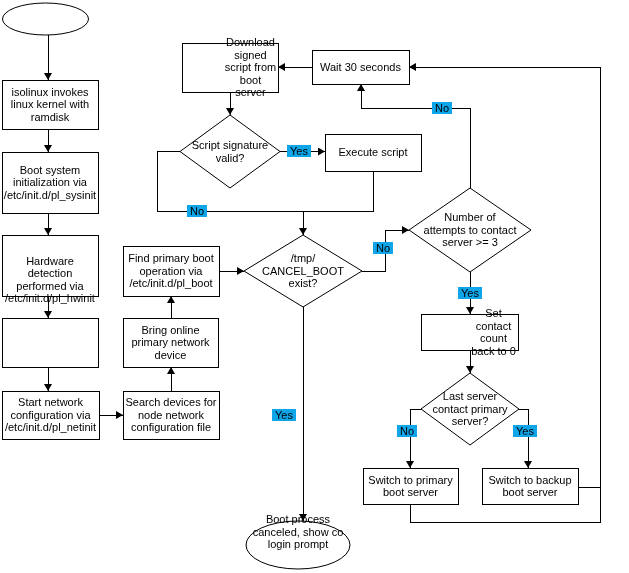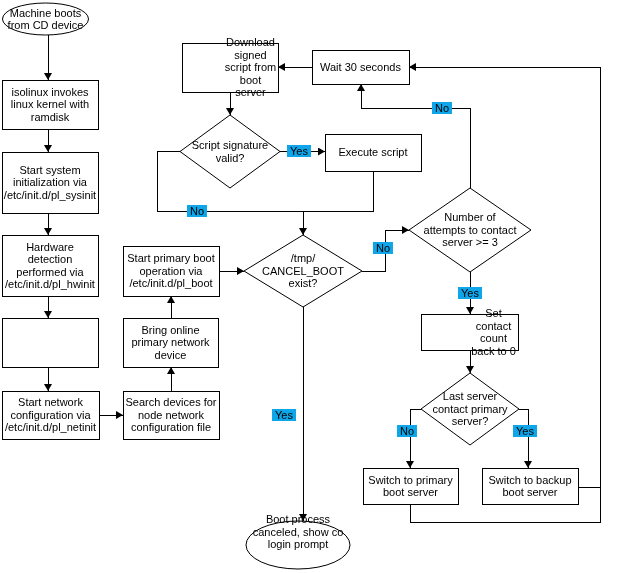--- a/index.html
+++ b/index.html
@@ -67,42 +67,40 @@
       <polygon class="shape diag" points="303,235 362,271 303,307 244,271"></polygon>
       <polygon class="shape diag" points="470,188 531,230 470,272 409,230"></polygon>
       <rect class="shape" x="421" y="314" width="97" height="36"></rect>
       <polygon class="shape diag" points="470,373 519,409 470,445 421,409"></polygon>
       <rect class="shape" x="363" y="468" width="95" height="36"></rect>
       <rect class="shape" x="482" y="468" width="96" height="36"></rect>
       <ellipse class="shape diag" cx="298" cy="545" rx="52" ry="24"></ellipse>
     </g>
   </svg>
 
-  <div class="lbl" style="left:3px;top:3px;width:85px;height:32px;">Machine boots
-from CD device</div>
   <div class="lbl" style="left:2px;top:80px;width:96px;height:49px;">isolinux invokes
 linux kernel with
 ramdisk</div>
-  <div class="lbl" style="left:2px;top:152px;width:96px;height:61px;">Start system
+  <div class="lbl" style="left:2px;top:152px;width:96px;height:61px;">Boot system
 initialization via
 /etc/init.d/pl_sysinit</div>
-  <div class="lbl" style="left:2px;top:235px;width:96px;height:61px;">Hardware
+  <div class="lbl" style="left:2px;top:249px;width:96px;height:61px;">Hardware
 detection
 performed via
 /etc/init.d/pl_hwinit</div>
   <div class="lbl" style="left:2px;top:391px;width:97px;height:48px;">Start network
 configuration via
 /etc/init.d/pl_netinit</div>
   <div class="lbl" style="left:123px;top:391px;width:96px;height:48px;">Search devices for
 node network
 configuration file</div>
   <div class="lbl" style="left:123px;top:318px;width:95px;height:49px;">Bring online
 primary network
 device</div>
-  <div class="lbl" style="left:123px;top:246px;width:96px;height:50px;">Start primary boot
+  <div class="lbl" style="left:123px;top:246px;width:96px;height:50px;">Find primary boot
 operation via
 /etc/init.d/pl_boot</div>
   <div class="lbl" style="left:182px;top:43px;width:96px;height:49px;padding-left:41px;">Download signed
 script from boot
 server</div>
   <div class="lbl" style="left:180px;top:115px;width:100px;height:73px;">Script signature
 valid?</div>
   <div class="lbl" style="left:325px;top:134px;width:96px;height:37px;">Execute script</div>
   <div class="lbl" style="left:312px;top:50px;width:97px;height:34px;">Wait 30 seconds</div>
   <div class="lbl" style="left:244px;top:235px;width:118px;height:72px;">/tmp/

